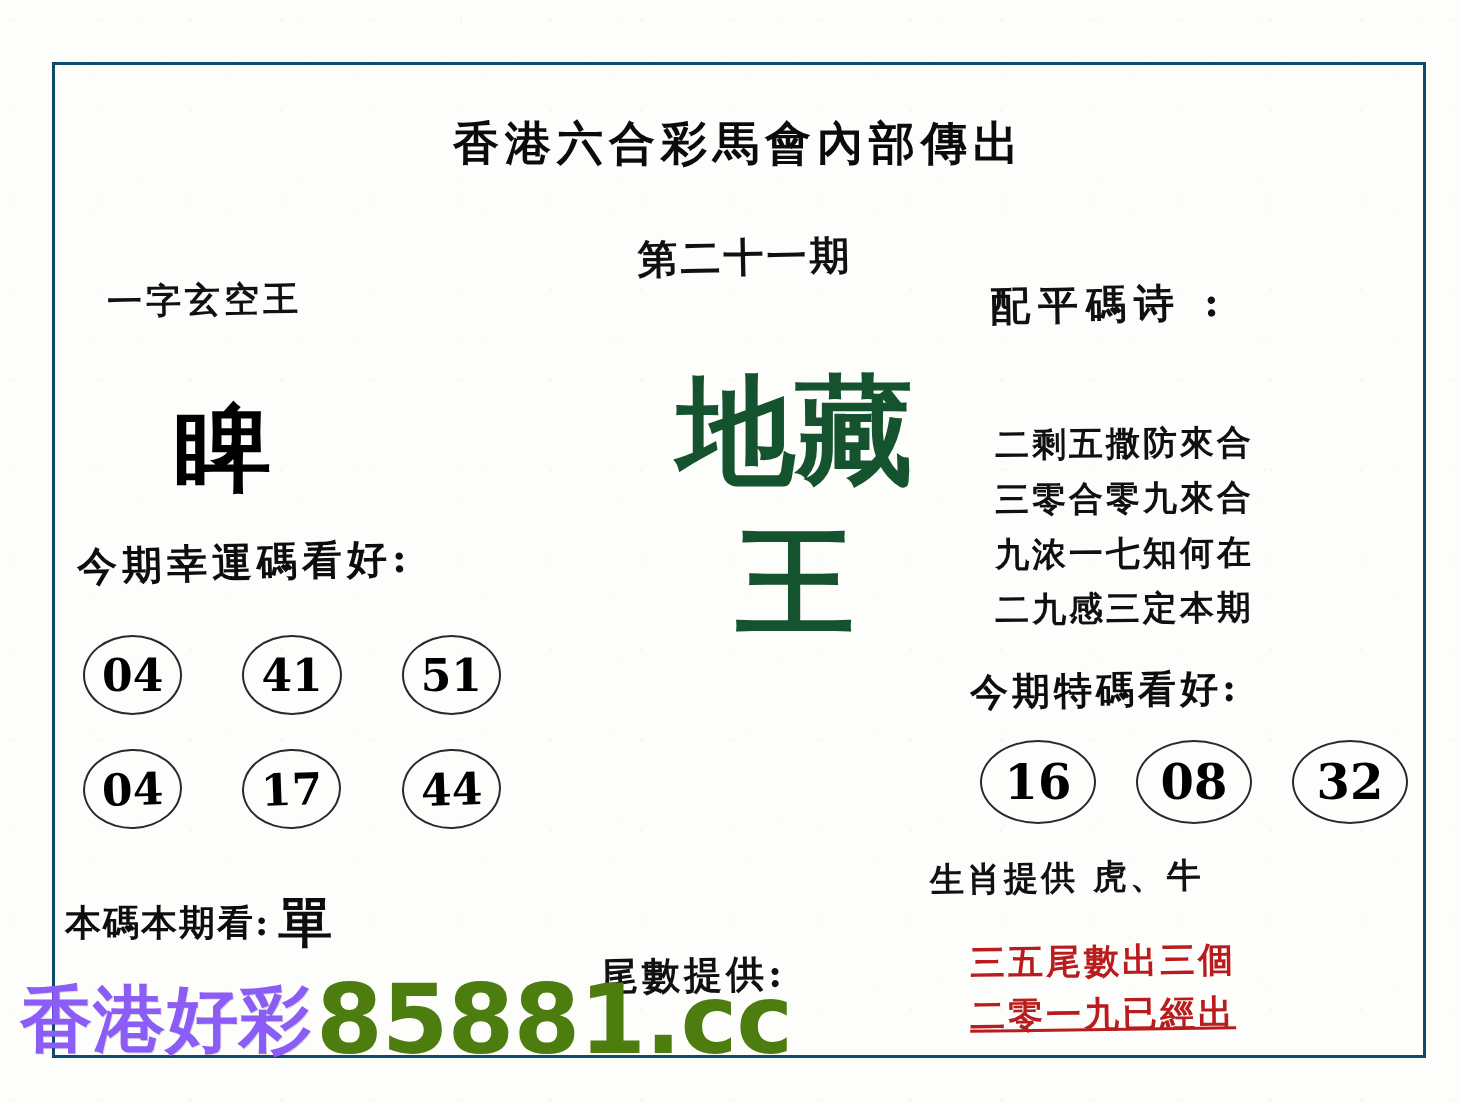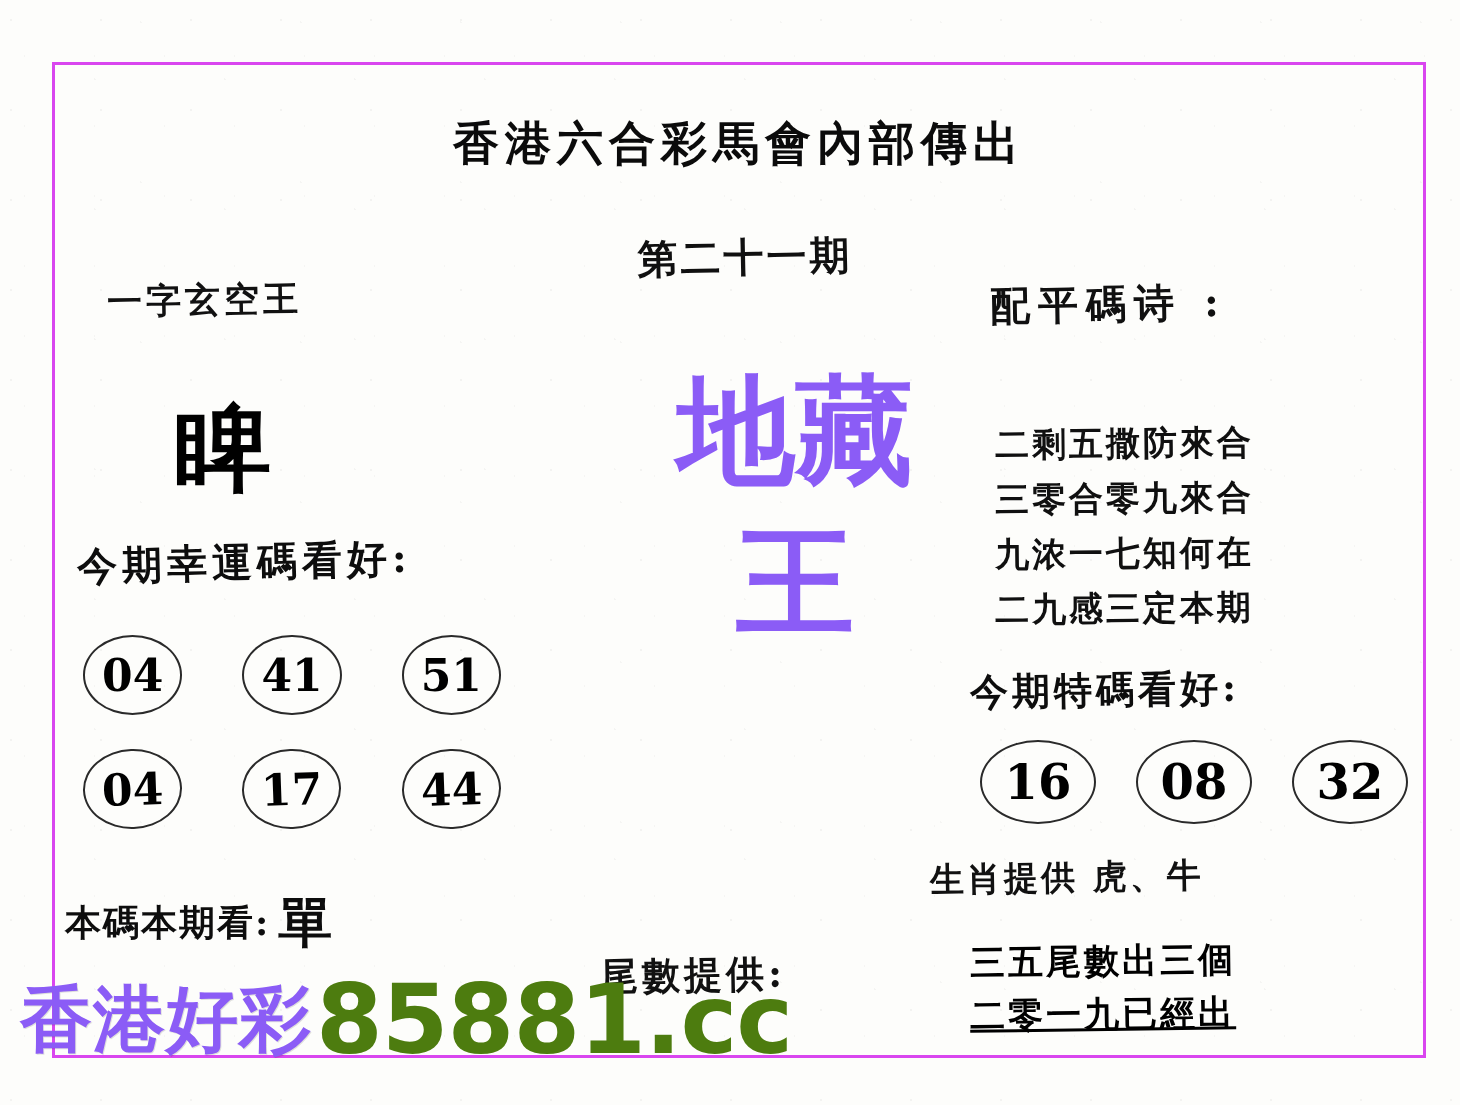--- a/index.html
+++ b/index.html
@@ -29,21 +29,21 @@
       radial-gradient(circle at 88% 14%, rgba(0,0,0,0.03) 0 1px, transparent 1px);
     background-size: 90px 90px, 130px 130px, 70px 70px, 160px 160px;
     pointer-events: none;
   }
   .sheet {
     position: absolute;
     left: 52px;
     top: 62px;
     width: 1368px;
     height: 990px;
-    border: 3px solid #d946ef;
+    border: 3px solid #0c4a6e;
     background: transparent;
   }
   .title {
     position: absolute;
     left: 0;
     top: 48px;
     width: 100%;
     text-align: center;
     font-family: "DejaVu Serif", serif;
     font-weight: bold;
@@ -144,21 +144,21 @@
   .center-chars {
     position: absolute;
     left: 600px;
     top: 290px;
     width: 280px;
     text-align: center;
     font-family: "DejaVu Serif", serif;
     font-weight: bold;
     font-size: 118px;
     line-height: 1.28;
-    color: #8b5cf6;
+    color: #14532d;
   }
   .tail-label {
     position: absolute;
     left: 545px;
     top: 885px;
     font-family: "DejaVu Serif", serif;
     font-weight: bold;
     font-size: 38px;
     letter-spacing: 4px;
     color: #111;
@@ -236,21 +236,21 @@
   }
   .right-bottom {
     position: absolute;
     left: 915px;
     top: 870px;
     font-family: "DejaVu Serif", serif;
     font-weight: bold;
     font-size: 35px;
     letter-spacing: 3px;
     line-height: 1.5;
-    color: #000000;
+    color: #b91c1c;
   }
   .right-bottom div { transform: rotate(-0.8deg); }
   .right-bottom .underline { text-decoration: underline; }
   
   .watermark {
     position: absolute;
     left: 20px;
     top: 975px;
     width: 1000px;
     height: 90px;

